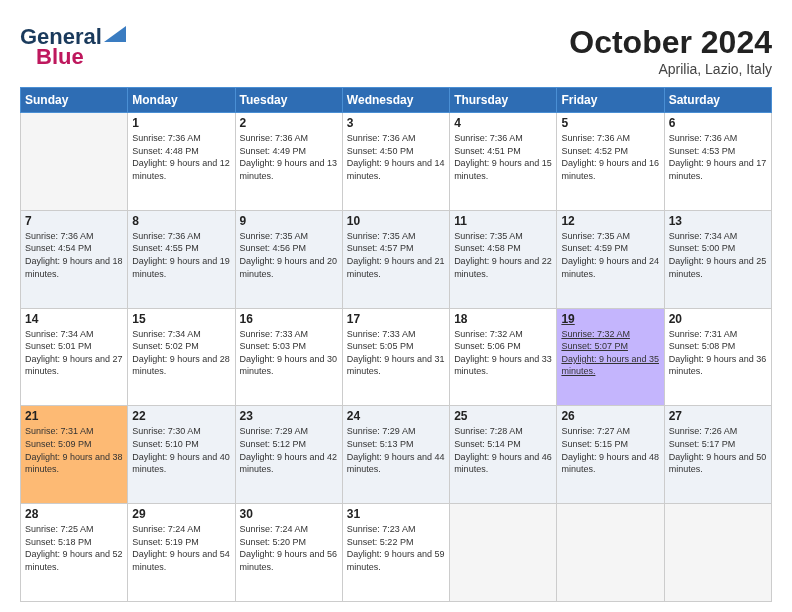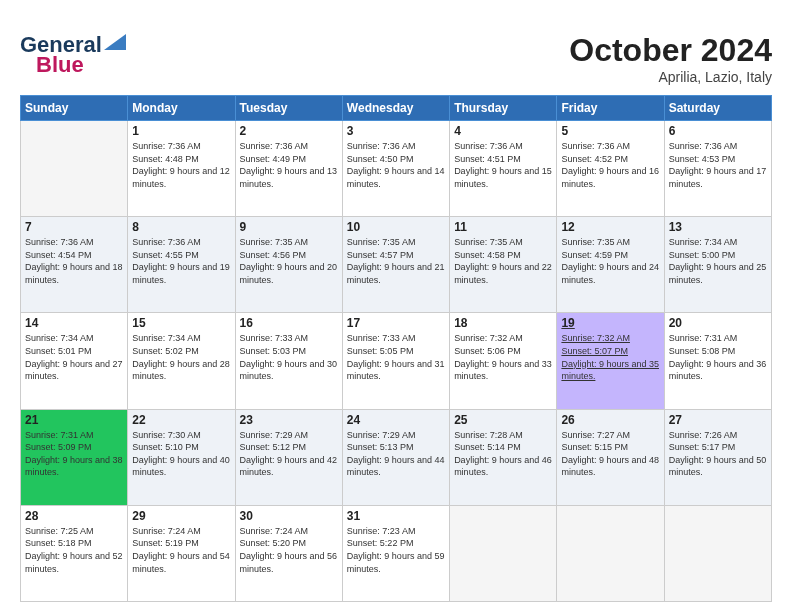--- a/index.html
+++ b/index.html
@@ -6,21 +6,21 @@
     body {
       font-family: Arial, sans-serif;
       background: #fff;
       width: 792px;
       height: 612px;
       overflow: hidden;
     }
     .page {
       width: 792px;
       height: 612px;
-      padding: 32px 20px 10px 20px;
+      padding: 24px 20px 10px 20px;
       display: flex;
       flex-direction: column;
     }
     .header {
       display: flex;
       justify-content: space-between;
       align-items: flex-start;
       margin-bottom: 10px;
     }
     .logo {
@@ -198,21 +198,21 @@
           <td style="background: #c4b5fd; text-decoration: underline;">
             <span class="day-num">19</span>
             <div class="day-info">Sunrise: 7:32 AM<br>Sunset: 5:07 PM<br>Daylight: 9 hours and 35 minutes.</div>
           </td>
           <td style="background: rgb(255, 255, 255);">
             <span class="day-num">20</span>
             <div class="day-info">Sunrise: 7:31 AM<br>Sunset: 5:08 PM<br>Daylight: 9 hours and 36 minutes.</div>
           </td>
         </tr>
         <tr>
-          <td style="background: #22c55e; margin-left: 22px;">
+          <td style="background: #fdba74; margin-left: 22px;">
             <span class="day-num">21</span>
             <div class="day-info">Sunrise: 7:31 AM<br>Sunset: 5:09 PM<br>Daylight: 9 hours and 38 minutes.</div>
           </td>
           <td style="background: rgb(238, 242, 247);">
             <span class="day-num">22</span>
             <div class="day-info">Sunrise: 7:30 AM<br>Sunset: 5:10 PM<br>Daylight: 9 hours and 40 minutes.</div>
           </td>
           <td style="background: rgb(238, 242, 247);">
             <span class="day-num">23</span>
             <div class="day-info">Sunrise: 7:29 AM<br>Sunset: 5:12 PM<br>Daylight: 9 hours and 42 minutes.</div>

